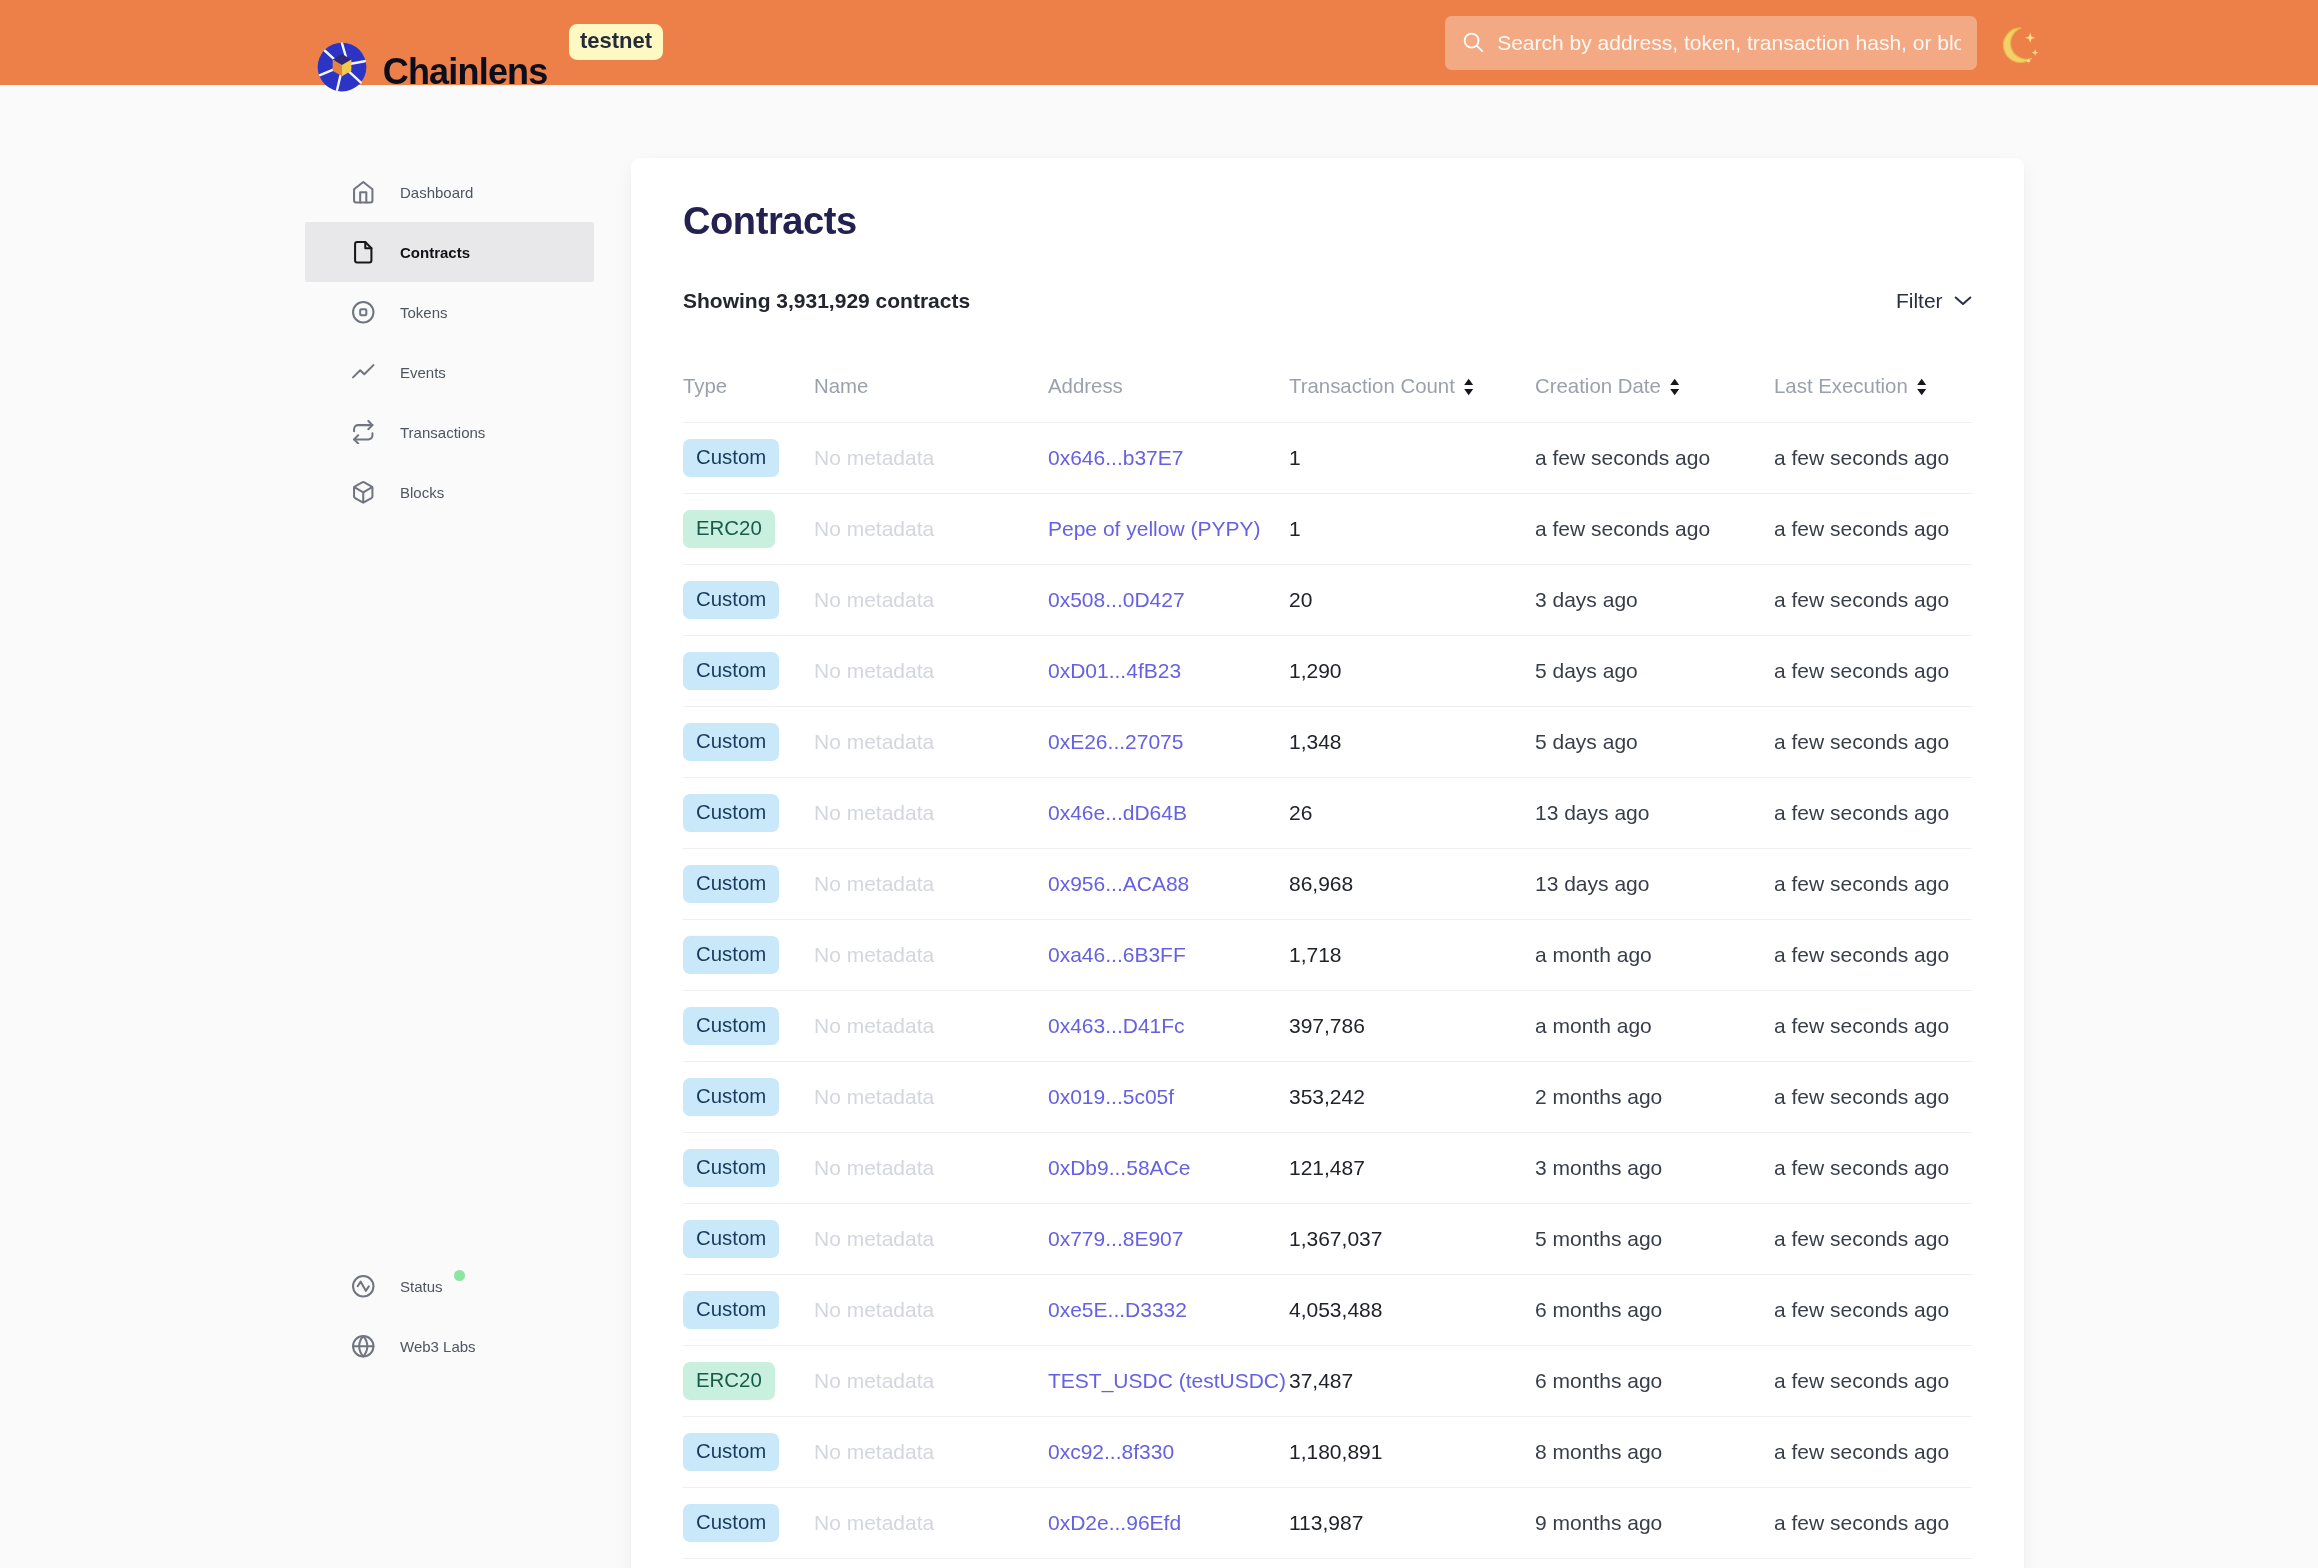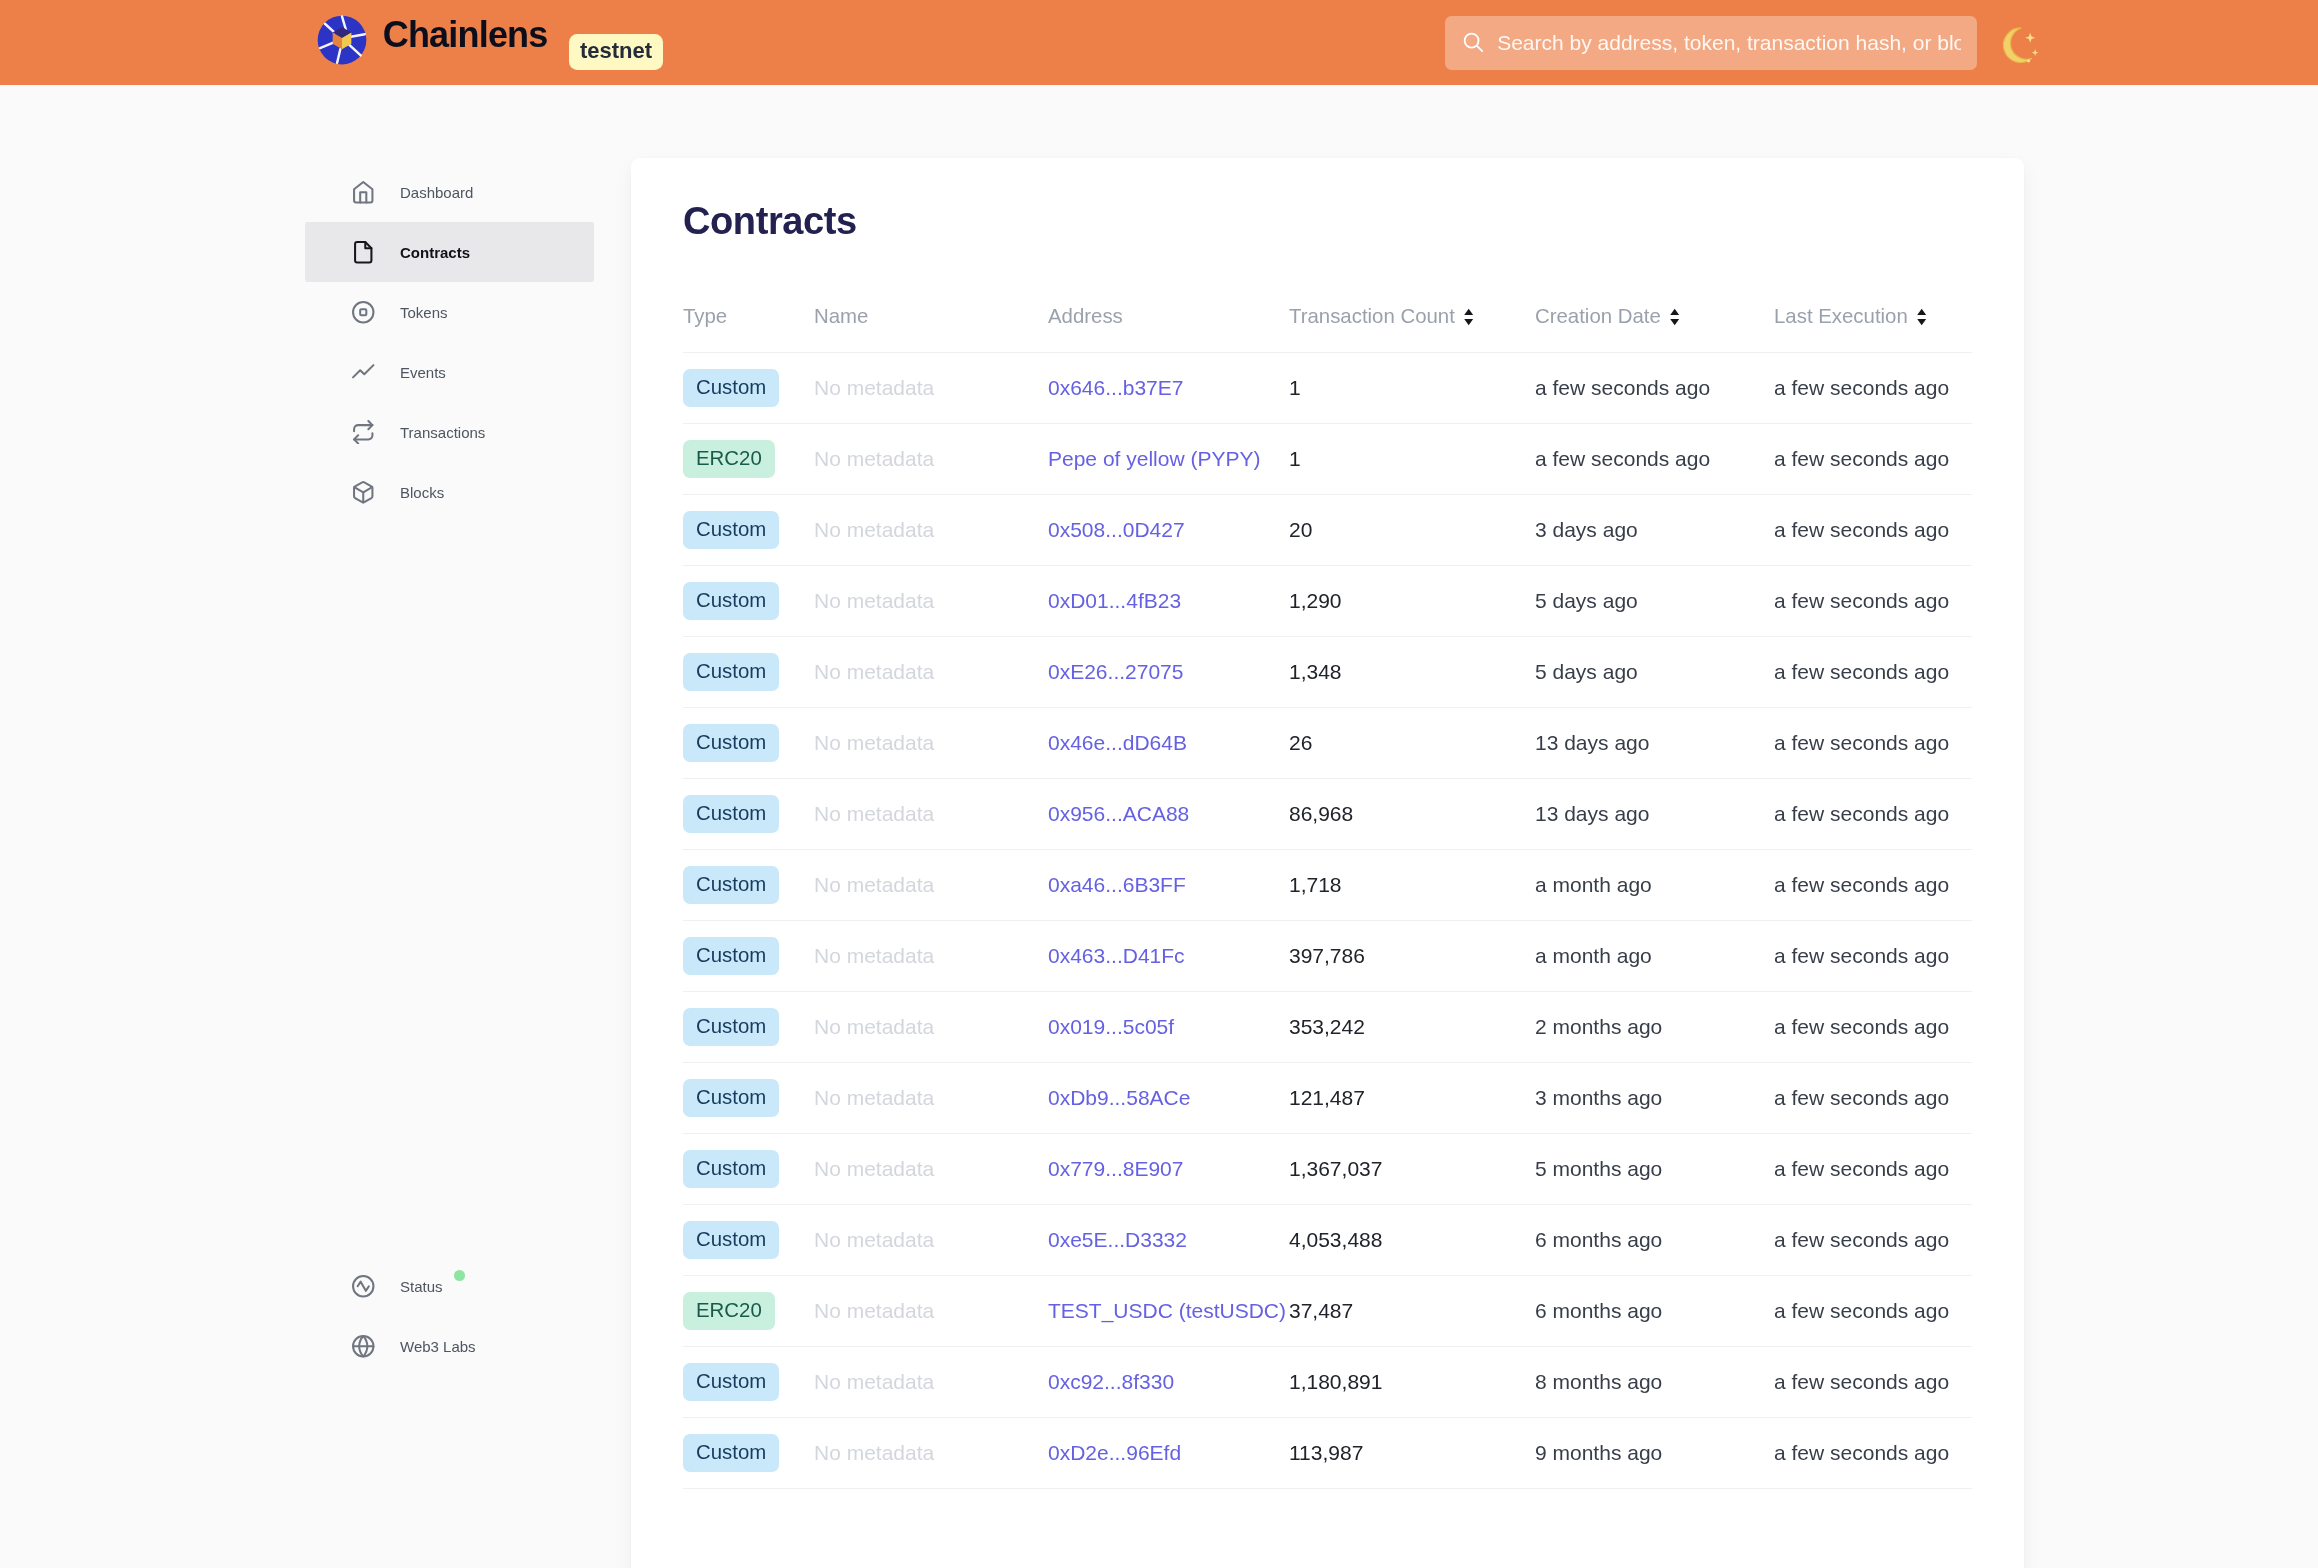--- a/index.html
+++ b/index.html
@@ -11,22 +11,22 @@
     font-family:"Liberation Sans", "DejaVu Sans", sans-serif;
     color:#1d2026;
   }
 
   
   .app-header {
     position:absolute; left:0; top:0; width:2319px; height:85px;
     background:var(--header-bg, #ED8049);
   }
   .logo-group {
-    position:absolute; left:316px; top:14px; height:89px;
-    display:flex; align-items:flex-start;
+    position:absolute; left:316px; top:4px; height:89px;
+    display:flex; align-items:flex-end;
   }
   .logo-mark { width:52px; height:52px; display:block; }
   .brand-name {
     margin-left:14.7px; font-size:36px; font-weight:700;
     color:#0C0E1C; letter-spacing:-0.8px;
   }
   .env-badge {
     margin-left:21px; align-self:flex-start; margin-top:19.6px;
     background:#fef9c3; color:#242B3A;
     font-size:22px; font-weight:700;
@@ -218,20 +218,29 @@
         <line x1="2" y1="12" x2="22" y2="12"></line>
         <path d="M12 2a15.3 15.3 0 0 1 4 10 15.3 15.3 0 0 1-4 10 15.3 15.3 0 0 1-4-10 15.3 15.3 0 0 1 4-10z"></path>
       </svg>
       <span class="nav-label">Web3 Labs</span>
     </div>
   </nav>
 
 <main class="content-card">
   <h1 class="page-title">Contracts</h1>
 
+  <div class="meta-row">
+    <span class="showing-text">Showing 3,931,929 contracts</span>
+    <button class="filter-btn">
+      <span>Filter</span>
+      <svg width="18" height="11.4" viewBox="0 0 22 14" fill="none">
+        <polyline points="2,3 11,11 20,3" stroke="#272F45" stroke-width="2.4" stroke-linecap="round" stroke-linejoin="round"></polyline>
+      </svg>
+    </button>
+  </div>
 
   <div class="contracts-table">
     <div class="t-head" id="table-head">
         <div class="th-cell">
           <span>Type</span>
         </div>
         <div class="th-cell">
           <span>Name</span>
         </div>
         <div class="th-cell">

